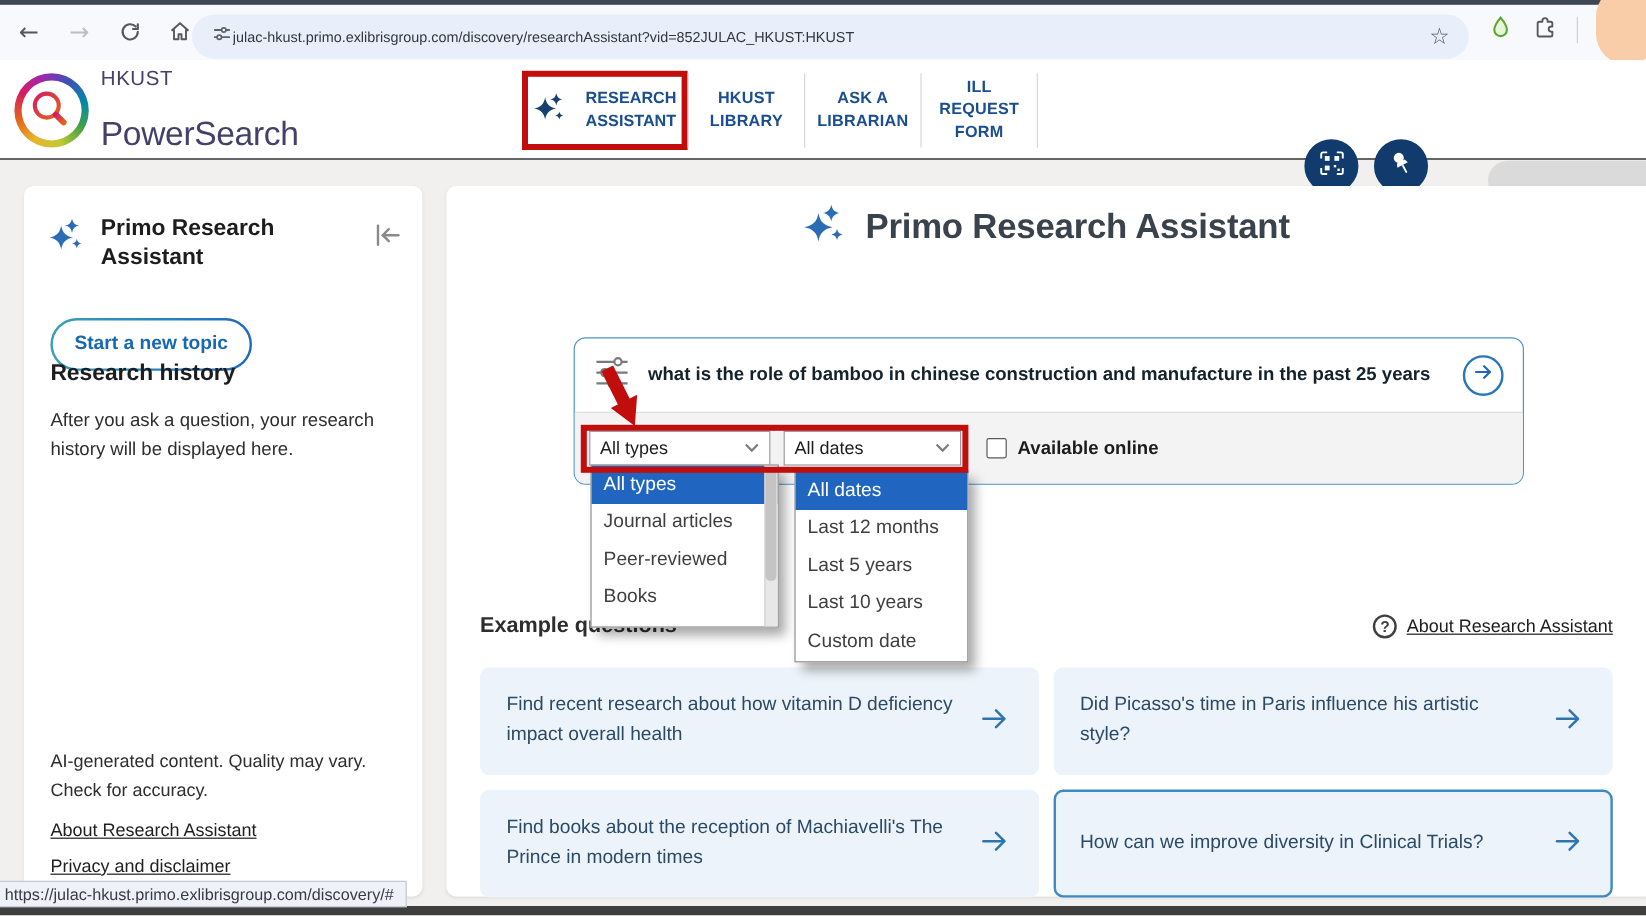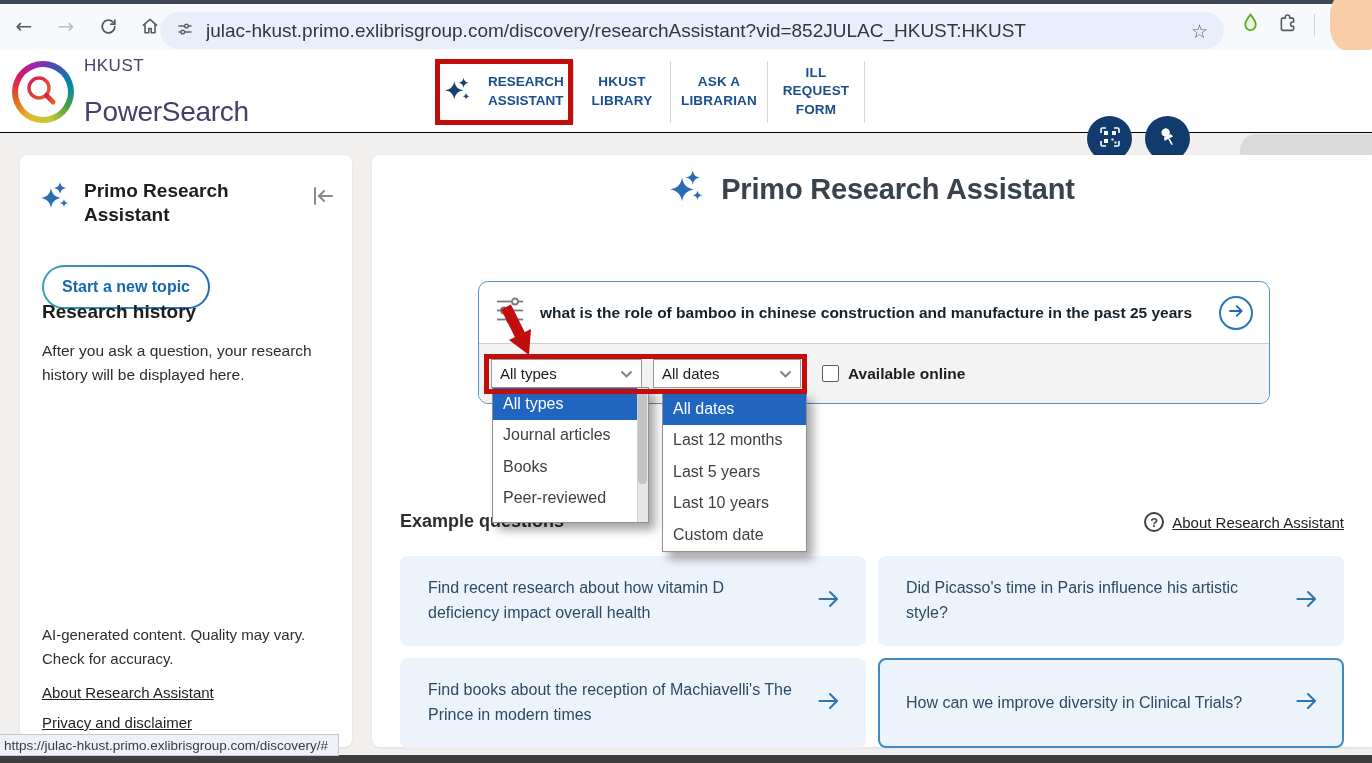--- a/index.html
+++ b/index.html
@@ -8,21 +8,21 @@
 
   
   .chrome { position:absolute; left:0; top:0; width:100%; height:50px; background:#f8f9fd; }
   .chrome-topline { position:absolute; left:0; top:0; width:100%; height:4px; background:#3e4553; }
   .chrome-icons { position:absolute; left:8px; top:10px; display:flex; align-items:center; gap:10px; }
   .cicon { width:32px; height:32px; display:flex; align-items:center; justify-content:center;
            font-family:"DejaVu Sans",sans-serif; font-size:20px; color:#55585e; border-radius:50%; }
   .cicon.disabled { color:#b9bec7; }
   .url-pill { position:absolute; left:160px; top:12px; width:1064px; height:37px; background:#e9eefb;
               border-radius:19px; display:flex; align-items:center; padding:0 16px; }
-  .url-text { flex:1; font-size:19px; color:#33363c; margin-left:12px; white-space:nowrap; overflow:hidden; }
+  .url-text { flex:1; font-size:12px; color:#33363c; white-space:nowrap; overflow:hidden; }
   .star-icon { font-family:"DejaVu Sans",sans-serif; font-size:19px; color:#55585e; }
   .ext-area { position:absolute; left:1240px; top:12px; display:flex; align-items:center; gap:16px; }
   .chrome-sep { width:1px; height:22px; background:#ccd1da; }
   .avatar-blob { position:absolute; right:-10px; top:-12px; width:52px; height:66px; background:#f8cda7; border-radius:26px; }
 
   
   .header { position:absolute; left:0; top:50px; width:100%; height:83px; background:#fff; border-bottom:1px solid #000000; }
   .logo { position:absolute; left:12px; top:7px; display:flex; align-items:center; gap:10px; cursor:pointer; }
   .logo-ring { position:relative; width:62px; height:62px; border-radius:50%;
     background:conic-gradient(from 210deg,#e9b42d,#e2641c,#d81b60,#9c27b0,#3f51b5,#0288a7,#43a047,#c0ca33,#e9b42d); }
@@ -98,21 +98,21 @@
 
   .ex-head { position:absolute; left:28px; top:356px; font-size:18px; font-weight:bold; color:#2d2d2d; }
   .about-row { position:absolute; right:28px; top:357px; display:flex; align-items:center; gap:8px; cursor:pointer; }
   .q-icon { width:20px; height:20px; border:2px solid #3f3f3f; border-radius:50%; display:flex; align-items:center;
             justify-content:center; font-size:13px; font-weight:bold; color:#3f3f3f; }
   .about-text { font-size:15px; color:#1d1d1d; text-decoration:underline; }
 
   .cards { position:absolute; left:28px; top:401px; width:944px; display:grid;
            grid-template-columns:1fr 1fr; gap:12px 12px; }
   .card { height:90px; background:#edf3fa; border:2px solid transparent; border-radius:8px; display:flex;
-          align-items:center; padding:0 22px 0 26px; gap:16px; cursor:pointer; }
+          align-items:center; padding:0 22px 0 20px; gap:16px; cursor:pointer; }
   .card.focused { border-color:#3e8ac4; }
   .card-text { flex:1; font-size:16px; color:#2c4a66; line-height:1.55; }
 
   .status-bar { position:absolute; left:-7px; top:734px; height:22px; background:#eef1f8; border:1px solid #c4c8d0;
                 display:flex; align-items:center; padding:0 10px; font-size:13.5px; color:#3a3a44; white-space:nowrap; z-index:60; }
   .taskbar { position:absolute; left:0; top:755px; width:100%; height:8px; background:#3e3e3e; }
 </style>
 </head>
 <body>
 
@@ -323,22 +323,22 @@
     <div class="red-arrow">
       <svg width="44" height="60" viewBox="0 0 44 60">
         <line x1="8" y1="4" x2="22" y2="32" stroke="#c20d0d" stroke-width="11"></line>
         <polygon points="11,37 33,26 31,52" fill="#c20d0d"></polygon>
       </svg>
     </div>
 
     <div class="menu type-menu">
       <div class="menu-item selected">All types</div>
       <div class="menu-item">Journal articles</div>
+      <div class="menu-item">Peer-reviewed</div>
       <div class="menu-item">Books</div>
-      <div class="menu-item">Peer-reviewed</div>
       <div class="scrolltrack">
           <div class="scrollthumb"></div>
         </div>
     </div>
     <div class="menu date-menu">
       <div class="menu-item selected">All dates</div>
       <div class="menu-item">Last 12 months</div>
       <div class="menu-item">Last 5 years</div>
       <div class="menu-item">Last 10 years</div>
       <div class="menu-item">Custom date</div>

